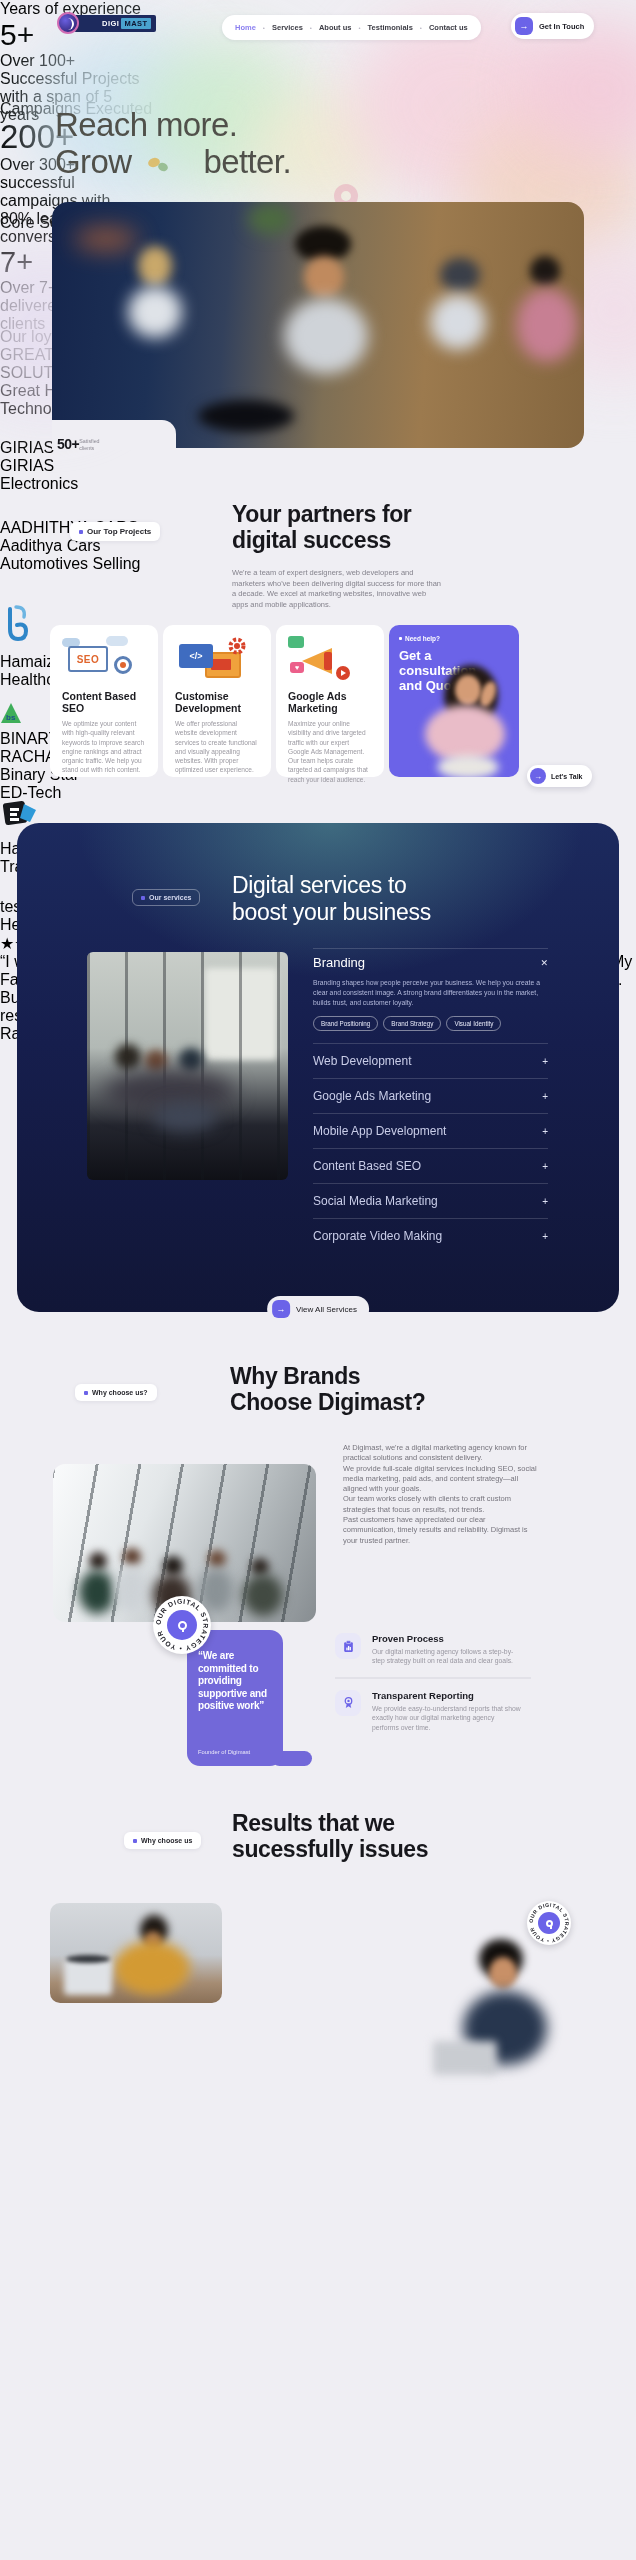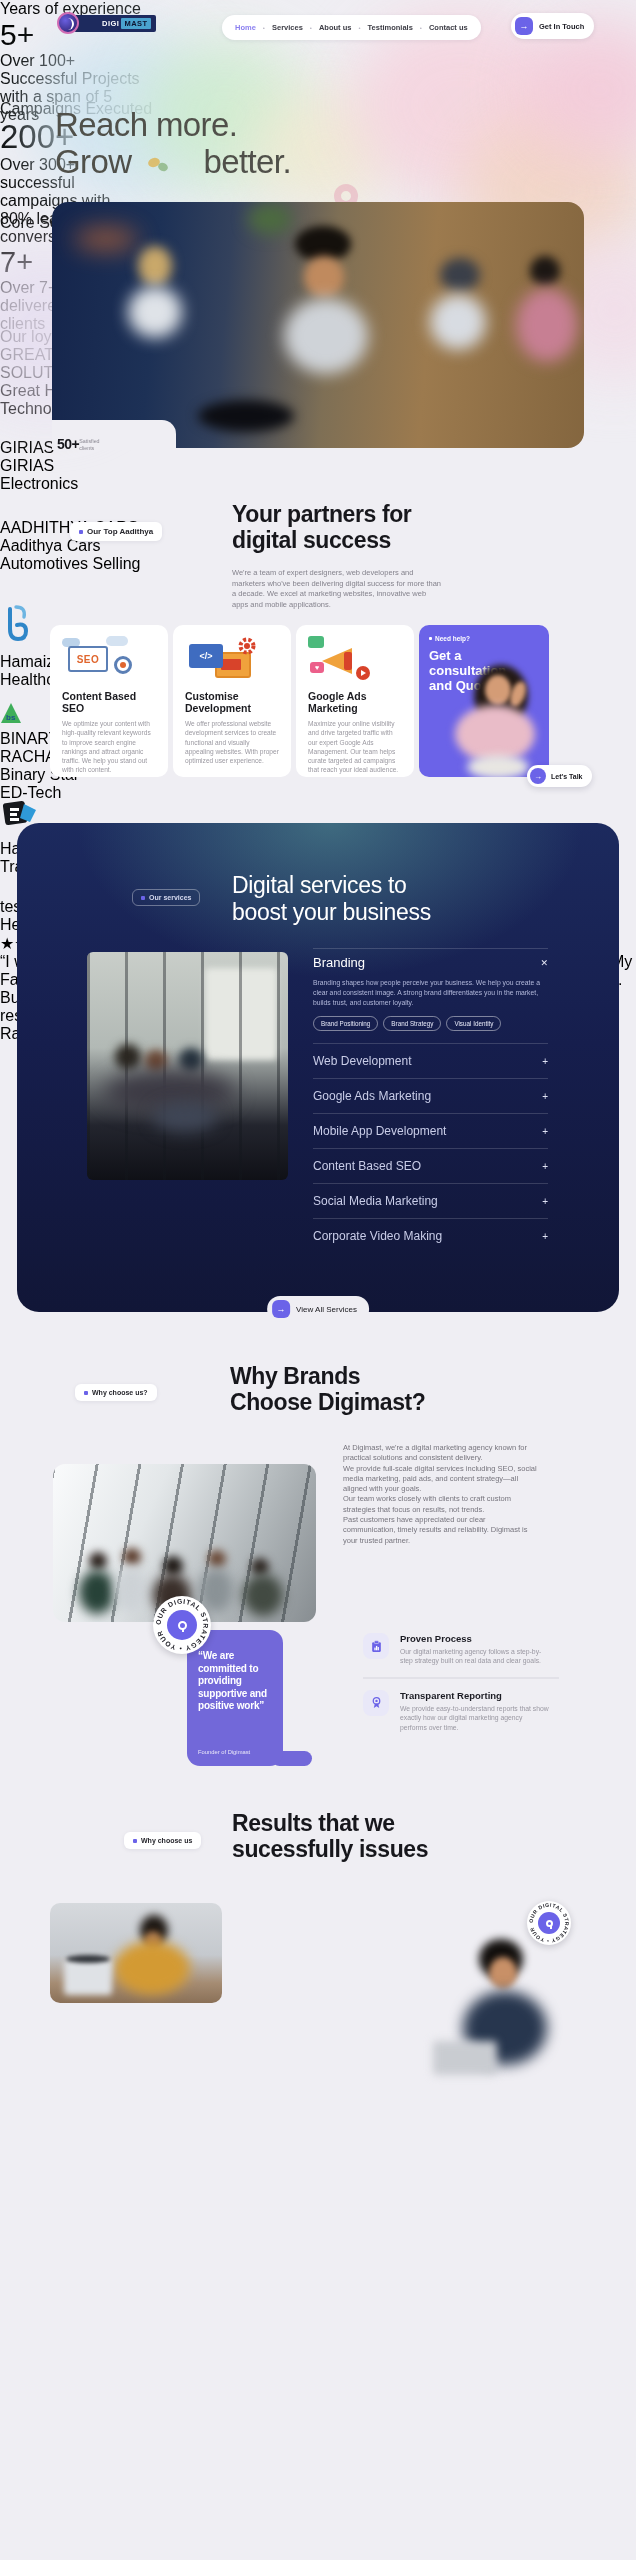--- a/index.html
+++ b/index.html
@@ -41,21 +41,21 @@
   .hero-stat .l { font-size:5.3px; line-height:6.5px; color:#8a8892; margin-top:2px; }
 
   
   .pill-badge { position:absolute; display:inline-flex; align-items:center; gap:4px; background:#fff; border-radius:6px; padding:5px 9px; font-size:8px; font-weight:bold; color:#26262c; box-shadow:0 1px 4px rgba(25,25,60,.08); white-space:nowrap; }
   .pill-badge .dotp { width:4px; height:4px; border-radius:1px; background:#6b63e8; flex:0 0 auto; }
   .h2 { position:absolute; font-size:23px; line-height:26px; font-weight:bold; letter-spacing:-.4px; color:#17171c; }
   .para { position:absolute; font-size:7.5px; line-height:10.6px; color:#85838d; }
 
   
   .cards-row { position:absolute; left:50px; top:625px; display:flex; gap:5px; }
-  .scard { width:118px; height:152px; background:#fff; border-radius:10px; padding:11px 12px; position:relative; }
+  .scard { width:108px; height:152px; background:#fff; border-radius:10px; padding:11px 12px; position:relative; }
   .scard .ict { height:50px; position:relative; }
   .scard h3 { font-size:10.5px; line-height:12px; font-weight:bold; color:#1b1b20; margin:4px 0 5px; }
   .scard p { font-size:6.6px; line-height:9.3px; color:#9b99a1; }
   .seo-mon { position:absolute; left:6px; top:10px; width:40px; height:26px; border:2px solid #5b7fb5; border-radius:3px; background:#fff; display:flex; align-items:center; justify-content:center; font-size:10px; font-weight:bold; color:#e0662e; letter-spacing:.5px; }
   .seo-cloud { position:absolute; left:0; top:2px; width:18px; height:9px; border-radius:6px; background:#bcd3ea; }
   .seo-cloud2 { position:absolute; left:44px; top:0; width:22px; height:10px; border-radius:7px; background:#d4e2f1; }
   .seo-target { position:absolute; left:52px; top:20px; width:18px; height:18px; border:3px solid #5b7fb5; border-radius:50%; }
   .seo-target::after { content:""; position:absolute; left:3px; top:3px; width:6px; height:6px; border-radius:50%; background:#e0662e; }
   .dev-code { position:absolute; left:4px; top:8px; width:34px; height:24px; background:#3f6cc0; border-radius:3px; color:#fff; font-size:9px; font-weight:bold; display:flex; align-items:center; justify-content:center; }
   .dev-win { position:absolute; left:30px; top:16px; width:36px; height:26px; background:#f0a23c; border-radius:3px; border:2px solid #e08a28; }
@@ -107,21 +107,21 @@
   .stamp svg { position:absolute; inset:0; }
   .stamp-core { border-radius:50%; background:#6b63e8; display:flex; align-items:center; justify-content:center; position:relative; }
   .ringi { width:9px; height:9px; border:2px solid #fff; border-radius:50%; position:relative; }
   .ringi::after { content:""; position:absolute; left:2px; bottom:-4px; width:2px; height:4px; background:#fff; }
   .quote-card { position:absolute; left:187px; top:1630px; width:96px; height:136px; background:#7268d9; border-radius:13px; padding:20px 11px 10px; z-index:3; }
   .quote-card .q { font-size:10px; line-height:12.5px; font-weight:bold; color:#fff; letter-spacing:-.2px; }
   .quote-card .a { position:absolute; left:11px; bottom:11px; font-size:5.8px; color:rgba(255,255,255,.85); }
   .quote-tail { position:absolute; left:272px; top:1751px; width:40px; height:15px; background:#7268d9; border-radius:8px; z-index:2; }
   .why-paras { position:absolute; left:343px; top:1443px; width:197px; }
   .why-paras p { font-size:7.5px; line-height:10.3px; color:#77757e; }
-  .feat-list { position:absolute; left:363px; top:1622px; width:196px; }
+  .feat-list { position:absolute; left:335px; top:1622px; width:196px; }
   .feat { display:flex; padding:11px 0; }
   .feat + .fdv { border-top:1px solid #e2e1e8; }
   .fdv { border-top:1px solid #e2e1e8; }
   .feat .tile { flex:0 0 auto; width:26px; height:26px; border-radius:8px; background:#e9e8f8; display:flex; align-items:center; justify-content:center; }
   .feat .fc { margin-left:11px; }
   .feat .ft { font-size:9.5px; font-weight:bold; color:#1c1c24; margin-bottom:3px; }
   .feat .fb { font-size:6.8px; line-height:9.4px; color:#9a98a2; width:150px; }
 
   
   .res-photo1 { position:absolute; left:50px; top:1903px; width:172px; height:100px; border-radius:10px; overflow:hidden;
@@ -242,21 +242,21 @@
   <div class="hero-stat">
     <span class="v">50+</span>
     <span class="l">
       <span>Satisfied</span><br>
       <span>clients</span>
     </span>
   </div>
 
   <div class="pill-badge" style="left:70px;top:522px;">
     <span class="dotp"></span>
-    <span>Our Top Aadithya</span>
+    <span>Our Top Projects</span>
   </div>
   <div class="h2" style="left:232px;top:501px;">
     <div>Your partners for</div>
     <div>digital success</div>
   </div>
   <div class="para" style="left:232px;top:568px;width:210px;">We're a team of expert designers, web developers and marketers who've been delivering digital success for more than a decade. We excel at marketing websites, innovative web apps and mobile applications.</div>
 
   <div class="cards-row">
     <div class="scard">
       <div class="ict">

